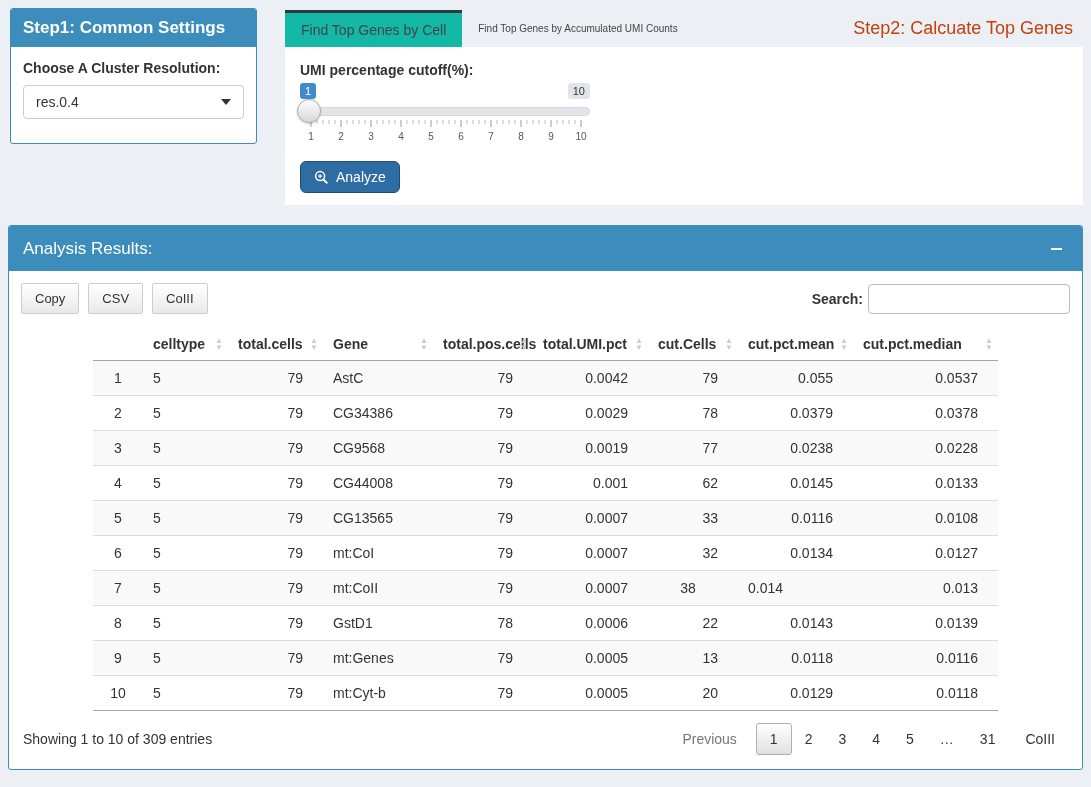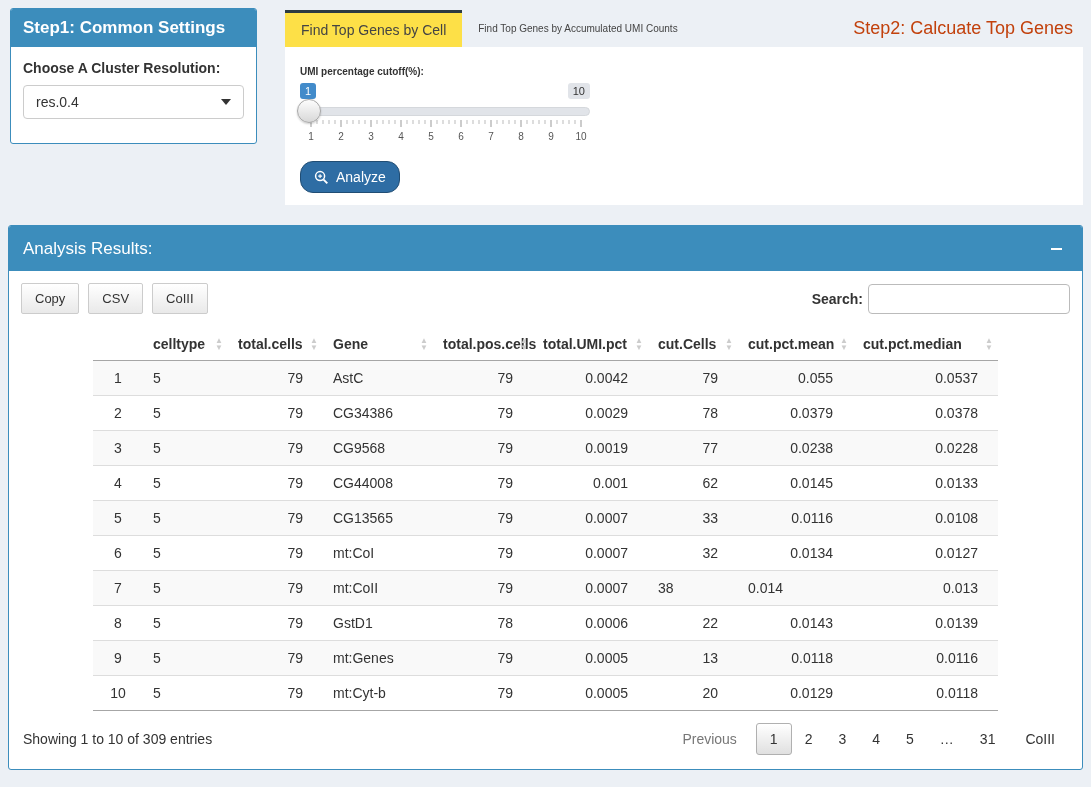--- a/index.html
+++ b/index.html
@@ -32,30 +32,30 @@
   }
   .caret-down {
     width: 0; height: 0; border-left: 5px solid transparent;
     border-right: 5px solid transparent; border-top: 6px solid #333;
   }
 
   
   .tabbox { position: absolute; left: 285px; top: 10px; width: 798px; }
   .tab-nav { display: flex; align-items: stretch; height: 37px; }
   .tab { display: flex; align-items: center; padding: 0 16px; font-size: 14px; color: #444; cursor: pointer; }
-  .tab.active { background: #fde047; border-top: 3px solid #2c3b41; font-size: 14px; }
+  .tab.active { background: #14b8a6; border-top: 3px solid #2c3b41; font-size: 14px; }
   .tab.inactive { font-size: 10px; }
   .tab-title {
     margin-left: auto; display: flex; align-items: center;
     font-size: 18px; color: #c2410c; padding-right: 10px;
   }
   .tab-content { background: #fff; height: 158px; padding: 14px 15px; }
 
   
-  .slider-label { font-weight: bold; font-size: 10px; color: #333; }
+  .slider-label { font-weight: bold; font-size: 14px; color: #333; }
   .irs { position: relative; width: 290px; height: 62px; margin-top: 4px; }
   .irs-from {
     position: absolute; left: 0; top: 0; background: #428bca; color: #fff;
     font-size: 11px; line-height: 1.3; padding: 1px 5px; border-radius: 3px; z-index: 3;
   }
   .irs-max {
     position: absolute; right: 0; top: 0; background: #e1e4e9; color: #333;
     font-size: 11px; line-height: 1.3; padding: 1px 5px; border-radius: 3px;
   }
   .irs-track {
@@ -72,21 +72,21 @@
   .irs-tick.major { height: 7px; }
   .irs-tick.minor { height: 4px; background: #bbb; }
   .irs-tick-label {
     position: absolute; top: 11px; transform: translateX(-50%);
     font-size: 10px; color: #555; white-space: nowrap;
   }
 
   .analyze-btn {
     margin-top: 16px; display: inline-flex; align-items: center; gap: 7px;
     background: #2e6da4; border: 1px solid #204d74; color: #fff;
-    font-size: 14px; padding: 7px 13px; border-radius: 13px; cursor: pointer;
+    font-size: 14px; padding: 7px 13px; border-radius: 6px; cursor: pointer;
   }
 
   
   .results-box {
     position: absolute; left: 8px; top: 225px; width: 1075px; height: 545px;
     background: #fff; border: 1px solid #3c8dbc; border-radius: 3px;
   }
   .results-header {
     background: #3c8dbc; color: #fff; height: 45px; font-size: 17px;
     display: flex; align-items: center; padding: 0 14px; border-radius: 2px 2px 0 0;
@@ -374,21 +374,21 @@
             <td style="text-align: right;">0.0134</td>
             <td style="text-align: right;">0.0127</td>
           </tr>
           <tr>
             <td style="text-align: center; padding: 9px 10px;">7</td>
             <td style="text-align: left;">5</td>
             <td style="text-align: right;">79</td>
             <td style="text-align: left;">mt:CoII</td>
             <td style="text-align: right;">79</td>
             <td style="text-align: right;">0.0007</td>
-            <td style="text-align: left;">38</td>
+            <td style="text-align: center;">38</td>
             <td style="text-align: left;">0.014</td>
             <td style="text-align: right;">0.013</td>
           </tr>
           <tr>
             <td style="text-align: center; padding: 9px 10px;">8</td>
             <td style="text-align: left;">5</td>
             <td style="text-align: right;">79</td>
             <td style="text-align: left;">GstD1</td>
             <td style="text-align: right;">78</td>
             <td style="text-align: right;">0.0006</td>

